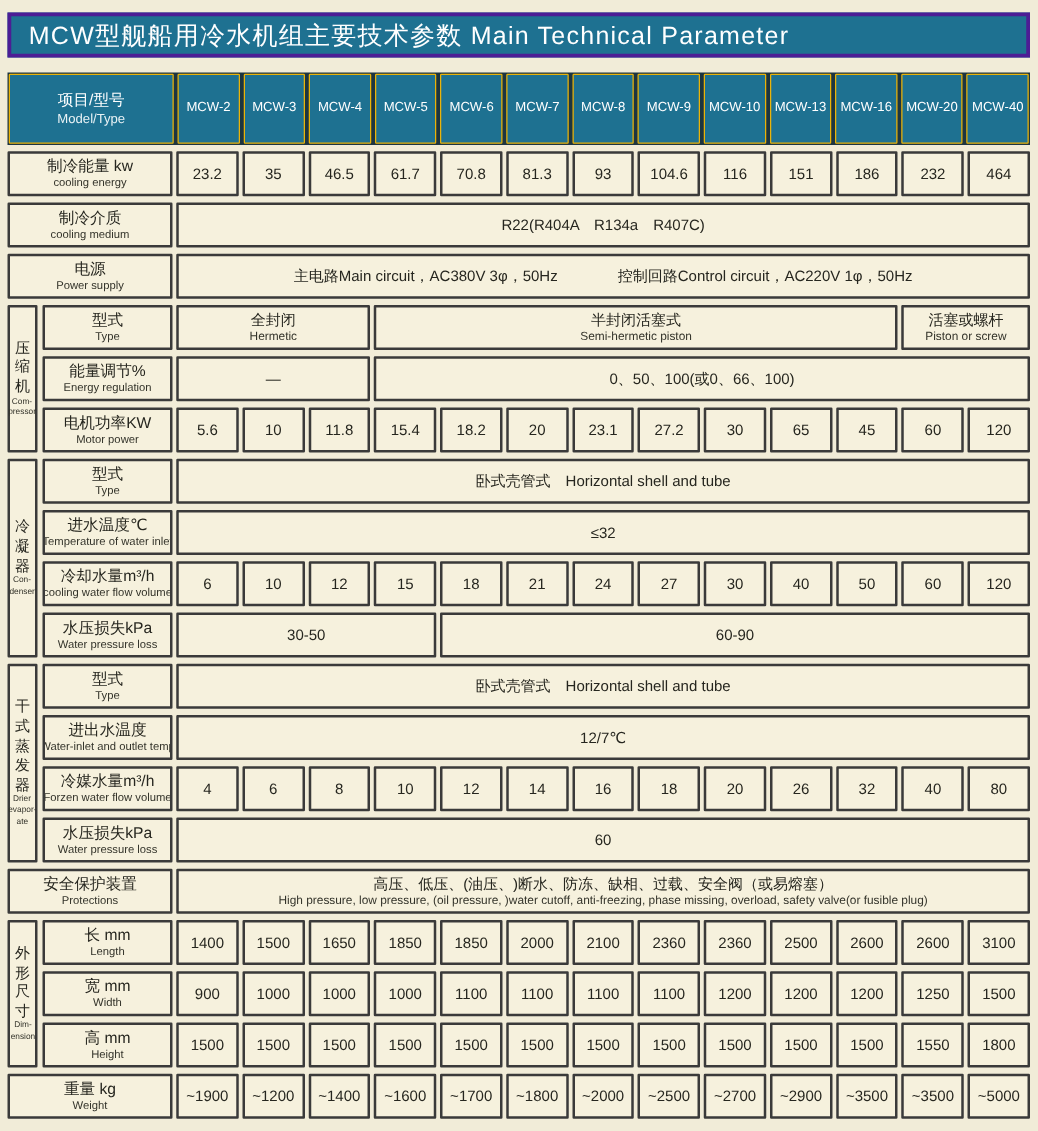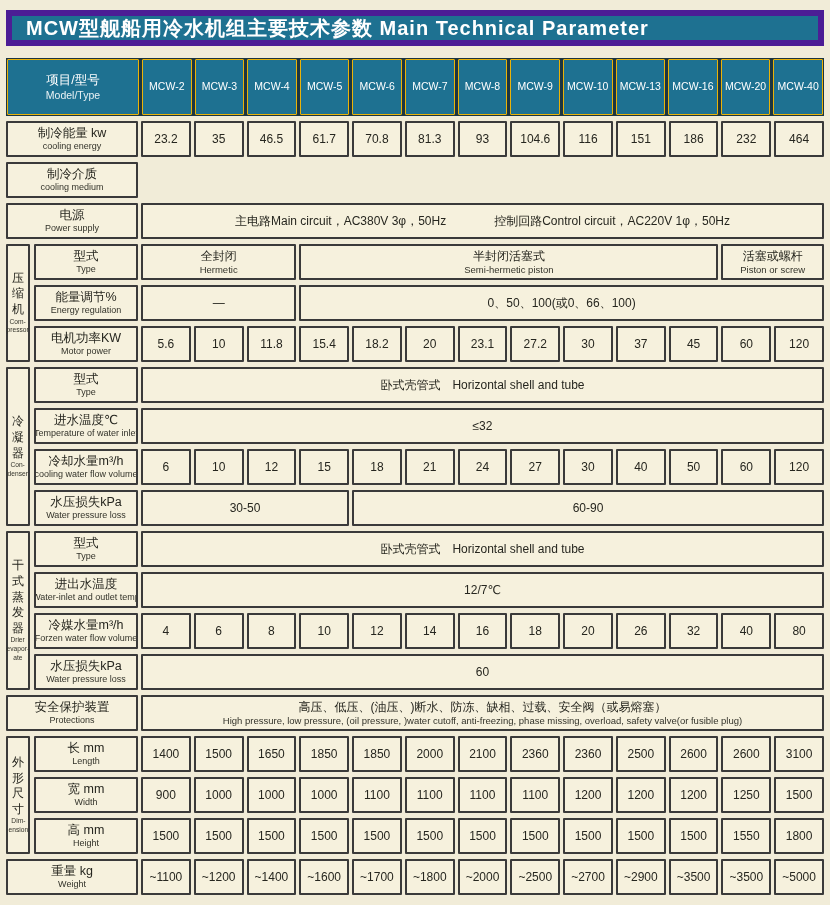--- a/index.html
+++ b/index.html
@@ -10,22 +10,22 @@
   html,body{width:830px;height:905px;overflow:hidden;}
   body{
     background:var(--page-bg);
     font-family:"Liberation Sans","DejaVu Sans",sans-serif;
     color:var(--text);
     padding:6px 6px;
   }
   .title-bar{
     height:36px;background:var(--teal);color:#fff;
     display:flex;align-items:center;padding-left:14px;
-    font-size:20px;font-weight:bold;letter-spacing:1px;
-    margin:4px 0 12px 0;border:6px solid #4c1d95;
+    font-size:20px;font-weight:normal;letter-spacing:1px;
+    margin:4px 0 12px 0;border:3px solid #4c1d95;
   }
   #grid{display:flex;flex-direction:column;row-gap:5px;}
   .row{
     display:grid;grid-template-columns:132px repeat(13,1fr);
     column-gap:3px;min-height:36px;
   }
   .row.inner{grid-template-columns:104px repeat(13,1fr);}
   .row.header{min-height:58px;background:var(--header-gap);padding:1px;column-gap:3px;}
   .cell{
     border:2px solid var(--border);background:var(--cell-bg);
@@ -147,20 +147,23 @@
       </div>
       <div class="cell">
         <div class="l1">464</div>
       </div>
     </div>
     <div class="row">
       <div class="cell label">
         <div class="l1">制冷介质</div>
         <div class="l2">cooling medium</div>
       </div>
+      <div class="cell" style="grid-column: span 13;">
+        <div class="l1">R22(R404A　R134a　R407C)</div>
+      </div>
     </div>
     <div class="row">
       <div class="cell label">
         <div class="l1">电源</div>
         <div class="l2">Power supply</div>
       </div>
       <div class="cell" style="grid-column: span 13;">
         <div class="l1">主电路Main circuit，AC380V 3φ，50Hz　　　　控制回路Control circuit，AC220V 1φ，50Hz</div>
       </div>
     </div>
@@ -229,21 +232,21 @@
           <div class="cell">
             <div class="l1">23.1</div>
           </div>
           <div class="cell">
             <div class="l1">27.2</div>
           </div>
           <div class="cell">
             <div class="l1">30</div>
           </div>
           <div class="cell">
-            <div class="l1">37</div>
+            <div class="l1">65</div>
           </div>
           <div class="cell">
             <div class="l1">45</div>
           </div>
           <div class="cell">
             <div class="l1">60</div>
           </div>
           <div class="cell">
             <div class="l1">120</div>
           </div>
@@ -578,21 +581,21 @@
           </div>
         </div>
       </div>
     </div>
     <div class="row">
       <div class="cell label">
         <div class="l1">重量 kg</div>
         <div class="l2">Weight</div>
       </div>
       <div class="cell">
-        <div class="l1">~1100</div>
+        <div class="l1">~1900</div>
       </div>
       <div class="cell">
         <div class="l1">~1200</div>
       </div>
       <div class="cell">
         <div class="l1">~1400</div>
       </div>
       <div class="cell">
         <div class="l1">~1600</div>
       </div>

